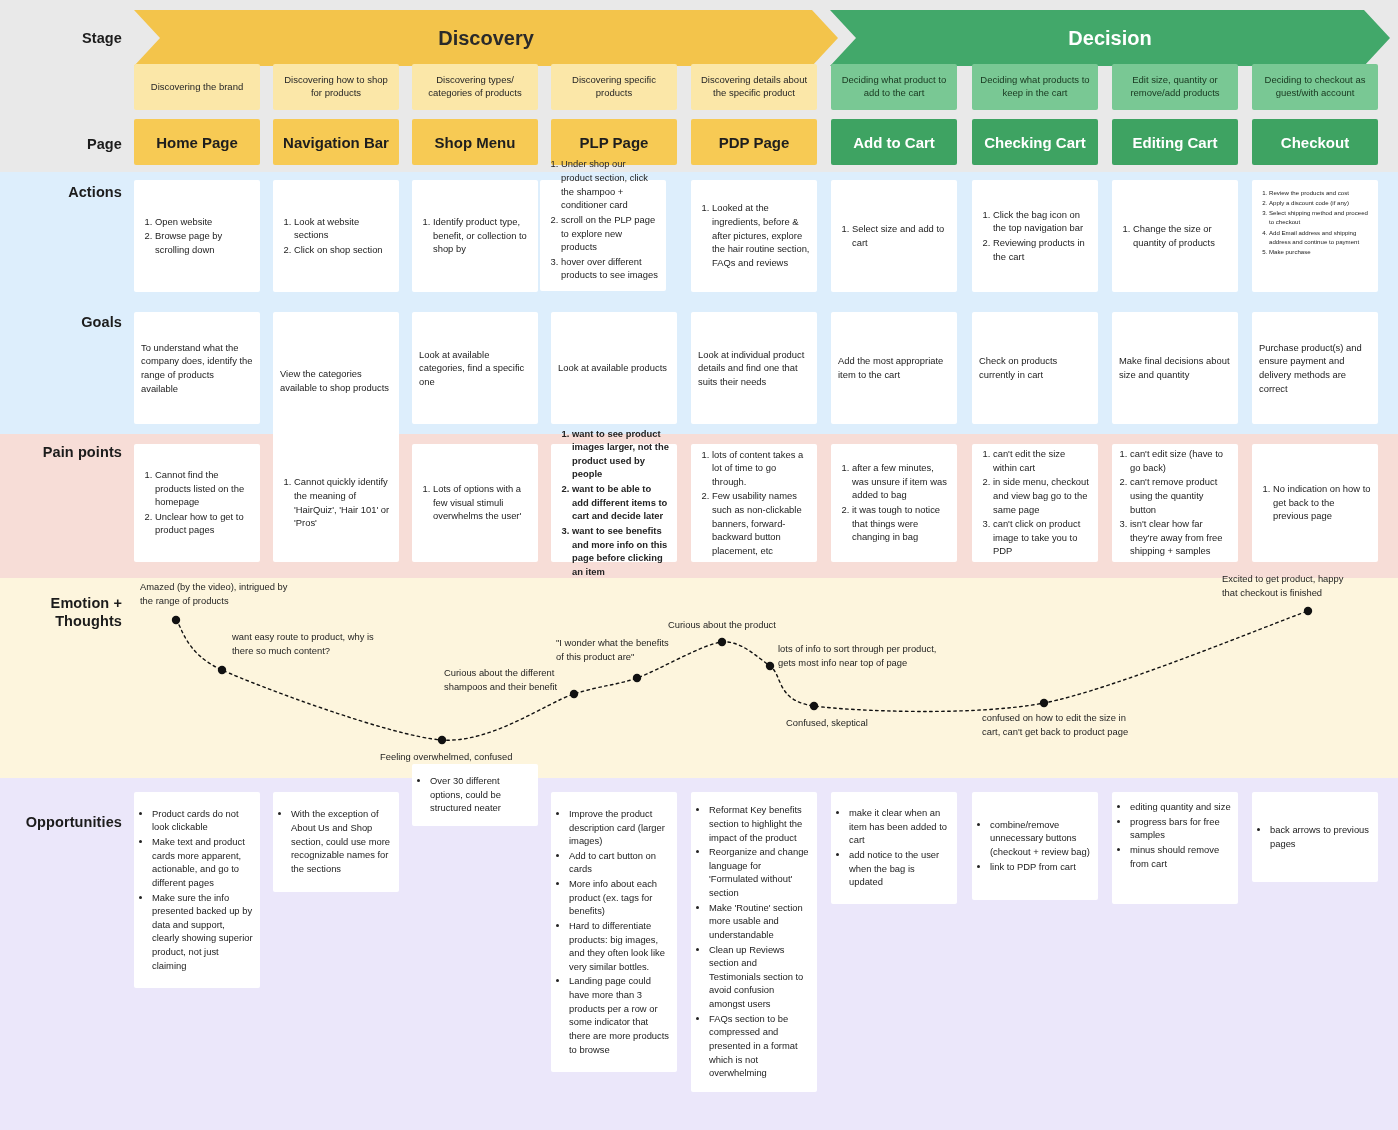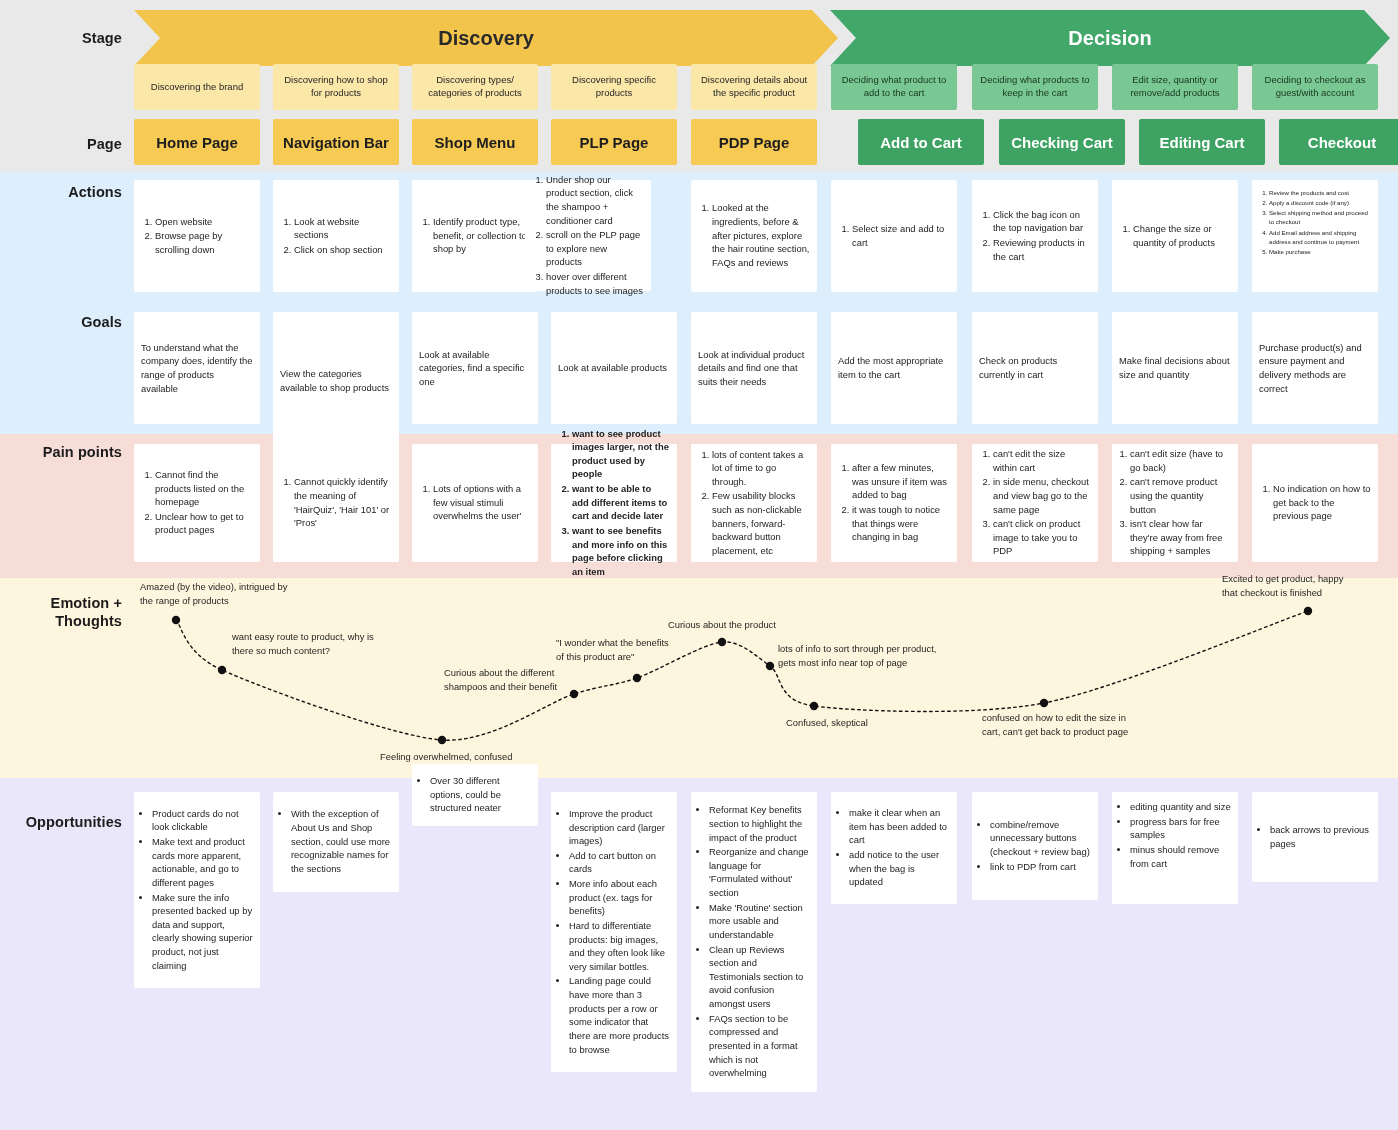--- a/index.html
+++ b/index.html
@@ -46,21 +46,21 @@
   .sub-card, .page-card {
     width:126px; border-radius:2px;
     display:flex; align-items:center; justify-content:center; text-align:center;
   }
   .sub-card { height:46px; font-size:9.5px; line-height:1.35; padding:3px 6px; }
   .page-card { height:46px; font-size:15px; font-weight:bold; }
 
   .sub-d  { background:#fbe7a8; color:#262626; }
   .page-d { background:#f7ca54; color:#1e1e1e; }
   .sub-x  { background:#79c894; color:#18371f; }
-  .page-x { background:#3ea362; color:#ffffff;margin-left:27px; }
+  .page-x { background:#3ea362; color:#ffffff; }
 
   
   .card {
     position:absolute; width:126px; background:#ffffff;
     border-radius:2px; padding:8px 7px;
     font-size:9.4px; line-height:1.45; color:#232323;
     display:flex; flex-direction:column; justify-content:center;
   }
   .card.top { justify-content:flex-start; }
   .card ol, .card ul { margin:0; padding-left:14px; }
@@ -217,21 +217,21 @@
         <ul>
           <li>Over 30 different options, could be structured neater</li>
         </ul>
       </div>
       <div class="sub-card sub-d" style="position: absolute; left: 551px; top: 64px;">
         <span>Discovering specific products</span>
       </div>
       <div class="page-card page-d" style="position: absolute; left: 551px; top: 119px;">
         <span>PLP Page</span>
       </div>
-      <div class="card" style="left: 525px; top: 180px; height: 111px;">
+      <div class="card" style="left: 540px; top: 180px; height: 111px; justify-content: flex-end;">
         <ol>
           <li>Under shop our product section, click the shampoo + conditioner card</li>
           <li>scroll on the PLP page to explore new products</li>
           <li>hover over different products to see images</li>
         </ol>
       </div>
       <div class="card" style="left: 551px; top: 312px; height: 112px;">
         <p>Look at available products</p>
       </div>
       <div class="card" style="left: 551px; top: 444px; height: 118px; font-weight: bold;">
@@ -260,21 +260,21 @@
         <ol>
           <li>Looked at the ingredients, before &amp; after pictures, explore the hair routine section, FAQs and reviews</li>
         </ol>
       </div>
       <div class="card" style="left: 691px; top: 312px; height: 112px;">
         <p>Look at individual product details and find one that suits their needs</p>
       </div>
       <div class="card" style="left: 691px; top: 444px; height: 118px;">
         <ol>
           <li>lots of content takes a lot of time to go through.</li>
-          <li>Few usability blocks such as non-clickable banners, forward-backward button placement, etc</li>
+          <li>Few usability names such as non-clickable banners, forward-backward button placement, etc</li>
         </ol>
       </div>
       <div class="card top" style="left: 691px; top: 792px; height: 300px; justify-content: center;">
         <ul>
           <li>Reformat Key benefits section to highlight the impact of the product</li>
           <li>Reorganize and change language for 'Formulated without' section</li>
           <li>Make 'Routine' section more usable and understandable</li>
           <li>Clean up Reviews section and Testimonials section to avoid confusion amongst users</li>
           <li>FAQs section to be compressed and presented in a format which is not overwhelming</li>
         </ul>

